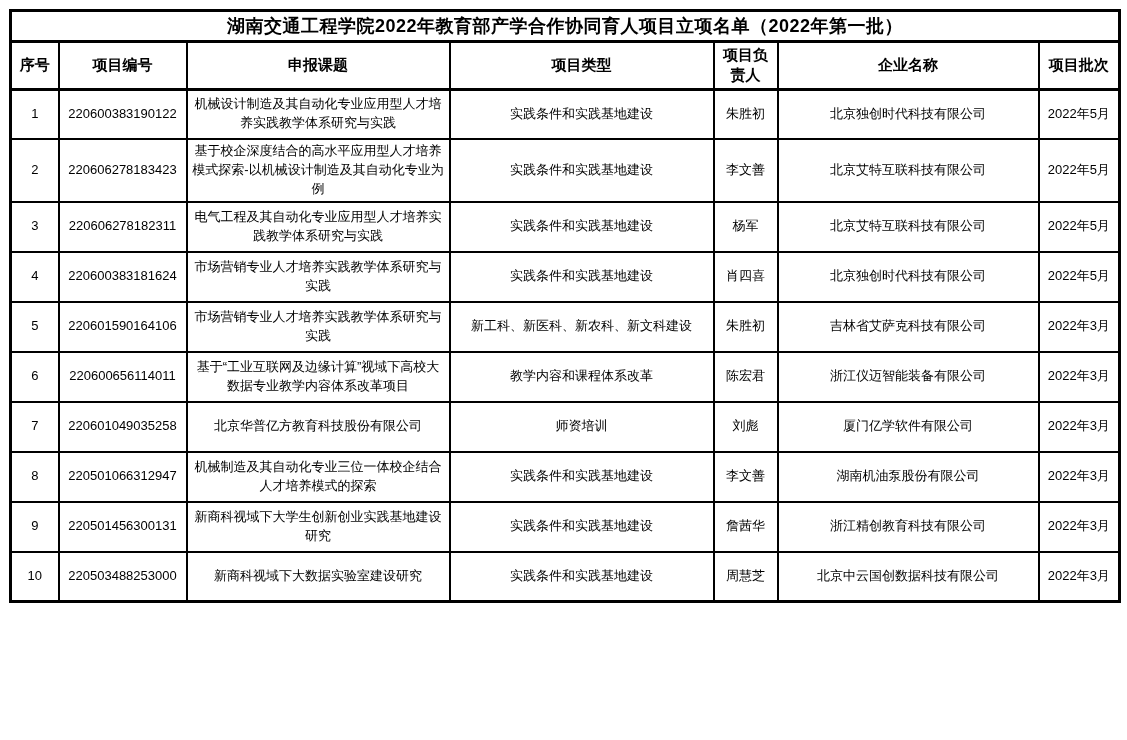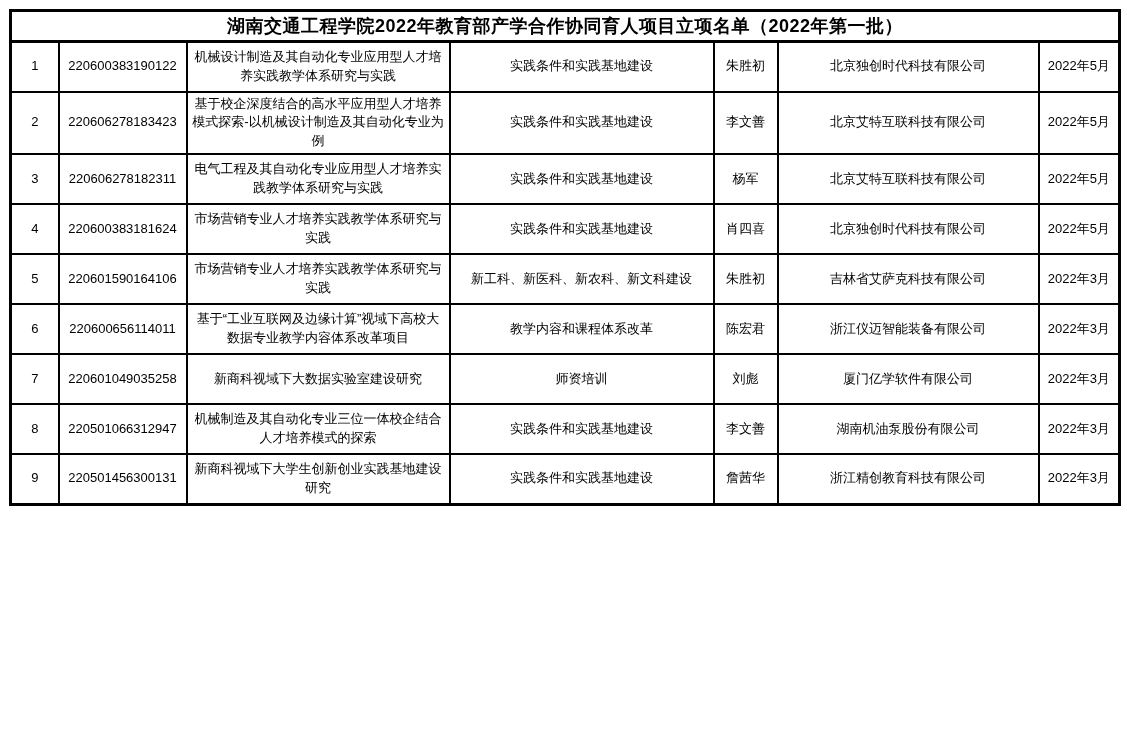--- a/index.html
+++ b/index.html
@@ -80,20 +80,29 @@
         <col class="c-topic">
         <col class="c-type">
       <col class="c-leader">
         <col class="c-company">
         <col class="c-batch">
     </colgroup>
     <tbody>
       <tr class="title-row">
         <td colspan="7">湖南交通工程学院2022年教育部产学合作协同育人项目立项名单（2022年第一批）</td>
       </tr>
+      <tr class="header-row">
+        <th>序号</th>
+        <th>项目编号</th>
+        <th>申报课题</th>
+        <th>项目类型</th>
+        <th>项目负责人</th>
+        <th>企业名称</th>
+        <th>项目批次</th>
+      </tr>
 
       <tr class="data-row">
         <td class="cell-seq">1</td>
         <td class="cell-pid">220600383190122</td>
         <td class="cell-topic">机械设计制造及其自动化专业应用型人才培养实践教学体系研究与实践</td>
         <td class="cell-type">实践条件和实践基地建设</td>
         <td class="cell-leader">朱胜初</td>
         <td class="cell-company">北京独创时代科技有限公司</td>
         <td class="cell-batch">2022年5月</td>
       </tr>
@@ -138,21 +147,21 @@
         <td class="cell-pid">220600656114011</td>
         <td class="cell-topic">基于“工业互联网及边缘计算”视域下高校大数据专业教学内容体系改革项目</td>
         <td class="cell-type">教学内容和课程体系改革</td>
         <td class="cell-leader">陈宏君</td>
         <td class="cell-company">浙江仪迈智能装备有限公司</td>
         <td class="cell-batch">2022年3月</td>
       </tr>
       <tr class="data-row">
         <td class="cell-seq">7</td>
         <td class="cell-pid">220601049035258</td>
-        <td class="cell-topic">新商科视域下大数据实验室建设研究</td>
+        <td class="cell-topic">北京华普亿方教育科技股份有限公司</td>
         <td class="cell-type">师资培训</td>
         <td class="cell-leader">刘彪</td>
         <td class="cell-company">厦门亿学软件有限公司</td>
         <td class="cell-batch">2022年3月</td>
       </tr>
       <tr class="data-row">
         <td class="cell-seq">8</td>
         <td class="cell-pid">220501066312947</td>
         <td class="cell-topic">机械制造及其自动化专业三位一体校企结合人才培养模式的探索</td>
         <td class="cell-type">实践条件和实践基地建设</td>
@@ -162,15 +171,24 @@
       </tr>
       <tr class="data-row">
         <td class="cell-seq">9</td>
         <td class="cell-pid">220501456300131</td>
         <td class="cell-topic">新商科视域下大学生创新创业实践基地建设研究</td>
         <td class="cell-type">实践条件和实践基地建设</td>
         <td class="cell-leader">詹茜华</td>
         <td class="cell-company">浙江精创教育科技有限公司</td>
         <td class="cell-batch">2022年3月</td>
       </tr>
+      <tr class="data-row">
+        <td class="cell-seq">10</td>
+        <td class="cell-pid">220503488253000</td>
+        <td class="cell-topic">新商科视域下大数据实验室建设研究</td>
+        <td class="cell-type">实践条件和实践基地建设</td>
+        <td class="cell-leader">周慧芝</td>
+        <td class="cell-company">北京中云国创数据科技有限公司</td>
+        <td class="cell-batch">2022年3月</td>
+      </tr>
     </tbody>
   </table>
 </div>
 
 </body></html>

